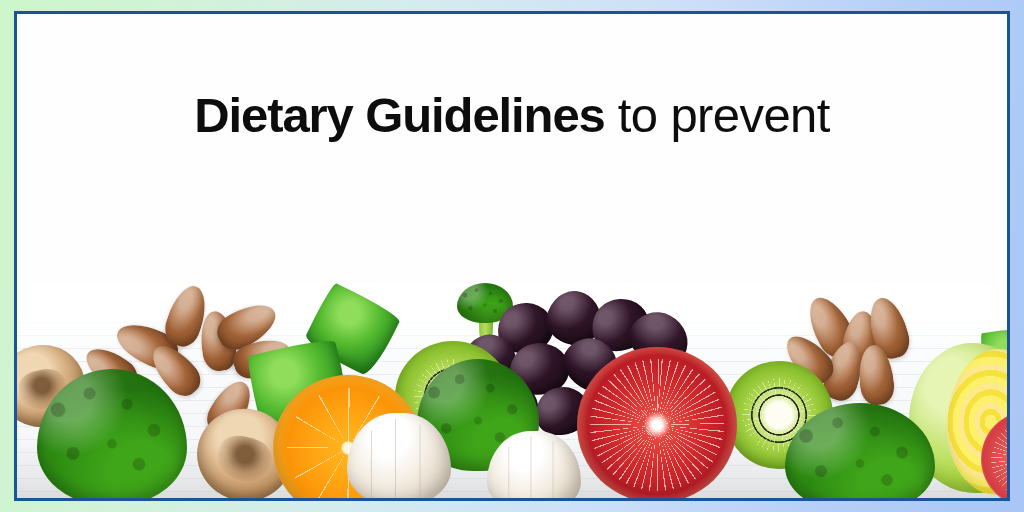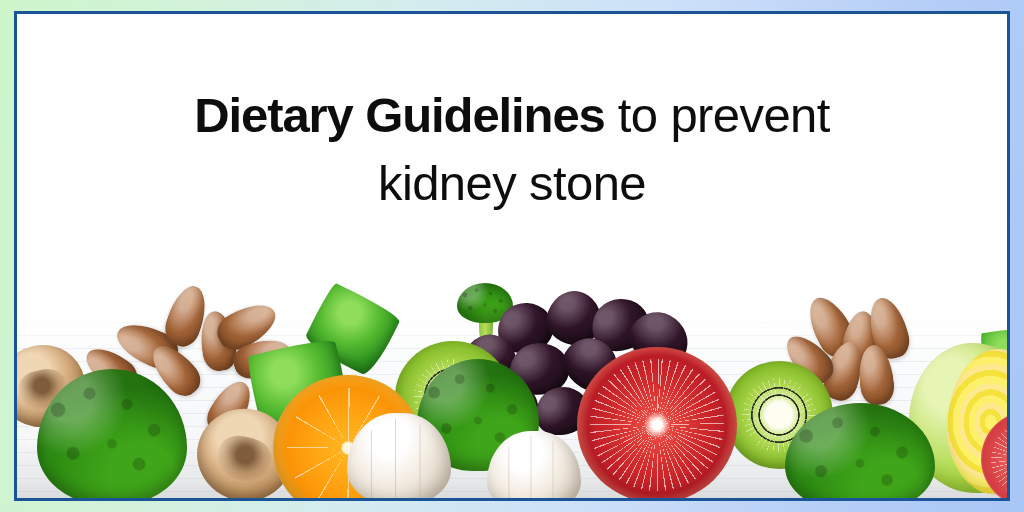--- a/index.html
+++ b/index.html
@@ -189,21 +189,20 @@
 </head>
 <body>
 
 <div id="banner-root">
 
   <div id="card-frame">
     <div id="card-inner">
 
       <h1 id="headline">
         <span class="strong">Dietary Guidelines</span><span> to prevent</span><br>
-        <span>kidney stone</span>
       </h1>
 
       <div id="food-photo">
 
         <div class="item walnut" style="left:-18px; top:62px; width:86px; height:82px; transform:rotate(-12deg); z-index:4;"></div>
 
         <div class="item almond" style="left:112px; top:30px; width:36px; height:64px; transform:rotate(-66deg); z-index:5;"></div>
         <div class="item almond" style="left:142px; top:58px; width:33px; height:58px; transform:rotate(-42deg); z-index:5;"></div>
         <div class="item almond" style="left:152px; top:2px; width:35px; height:62px; transform:rotate(18deg); z-index:5;"></div>
         <div class="item almond" style="left:184px; top:28px; width:34px; height:60px; transform:rotate(-8deg); z-index:5;"></div>

